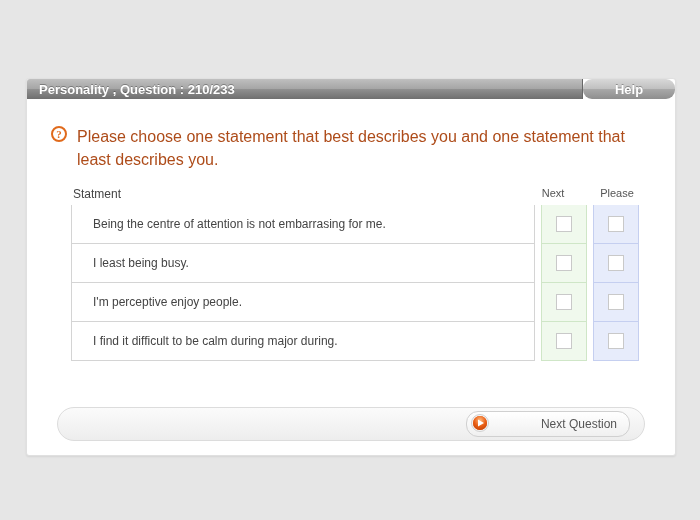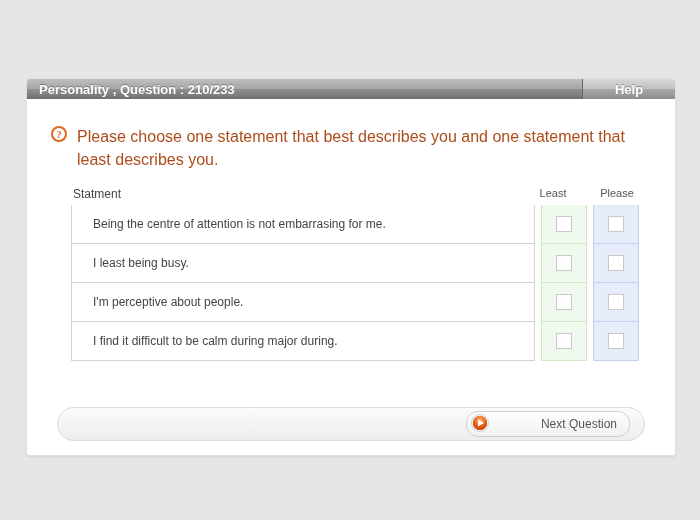--- a/index.html
+++ b/index.html
@@ -1,19 +1,19 @@
 <!DOCTYPE html>
 <html><head>
 <meta charset="utf-8">
 <style>
   html,body{margin:0;padding:0;width:700px;height:520px;background:#e6e6e6;font-family:Verdana,Geneva,sans-serif;font-size:12px;color:#555;}
   .panel{position:absolute;left:26px;top:78px;width:648px;height:376px;background:#fff;border:1px solid #e0e0e0;border-radius:3px;box-shadow:0 1px 2px rgba(0,0,0,0.08);}
   .header{position:absolute;left:0;top:0;right:0;height:20px;border-radius:3px 3px 0 0;overflow:hidden;display:flex;}
   .header-title{flex:1;background:linear-gradient(to bottom,#bfbfbf 0%,#a6a6a6 48%,#8f8f8f 52%,#6f6f6f 100%);border-right:1px solid #666;padding:0 12px;display:flex;align-items:center;color:#fff;font-weight:bold;font-size:13px;text-shadow:0 -1px 0 rgba(0,0,0,0.3);}
-  .header-help{width:92px;background:linear-gradient(to bottom,#d8d8d8 0%,#c0c0c0 48%,#a8a8a8 52%,#8e8e8e 100%);display:flex;align-items:center;justify-content:center;color:#fff;font-weight:bold;font-size:13px;text-shadow:0 -1px 0 rgba(0,0,0,0.3);cursor:pointer;}
+  .header-help{width:92px;background:linear-gradient(to bottom,#d8d8d8 0%,#c0c0c0 48%,#a8a8a8 52%,#8e8e8e 100%);display:flex;align-items:center;justify-content:center;color:#fff;font-weight:bold;font-size:13px;text-shadow:0 -1px 0 rgba(0,0,0,0.3);cursor:pointer;border-radius:9px;}
   .instr{position:absolute;left:24px;top:46px;right:24px;display:flex;align-items:flex-start;}
   .instr-icon{flex:0 0 20px;margin-top:1px;}
   .instr-text{flex:1;color:#ae4c1a;font-size:16px;line-height:1.45;padding-left:6px;}
   .table{position:absolute;left:44px;top:108px;right:36px;}
   .thead{display:flex;font-size:11px;color:#555;margin-bottom:4px;gap:14px;}
   .thead .c-stmt{flex:1;}
   .thead .c-col{width:44px;text-align:center;margin-left:6px;}
   .row{display:flex;align-items:stretch;}
   .c-stmt{flex:1;border:1px solid #d4d4d4;border-top:none;padding:12px 21px;font-size:12px;color:#444;}
   .row:first-of-type .c-stmt{border-top:1px solid #d4d4d4;}
@@ -42,21 +42,21 @@
         <circle cx="8" cy="8" r="7" fill="#fff" stroke="#e06a1c" stroke-width="2"></circle>
         <text x="8" y="12" text-anchor="middle" font-size="11" font-weight="bold" fill="#e06a1c" font-family="Verdana">?</text>
       </svg>
     </span>
     <div class="instr-text">Please choose one statement that best describes you and one statement that least describes you.</div>
   </div>
 
   <div class="table">
     <div class="thead">
       <div class="c-stmt" style="border:none;padding:0 0 0 2px;">Statment</div>
-      <div class="c-col">Least</div>
+      <div class="c-col">Next</div>
       <div class="c-col">Please</div>
     </div>
 
     <div class="row">
       <div class="c-stmt">Being the centre of attention is not embarrasing for me.</div>
       <div class="c-check col-most">
           <div class="chk"></div>
         </div>
       <div class="c-check col-least">
           <div class="chk"></div>
@@ -65,21 +65,21 @@
     <div class="row">
       <div class="c-stmt">I least being busy.</div>
       <div class="c-check col-most">
           <div class="chk"></div>
         </div>
       <div class="c-check col-least">
           <div class="chk"></div>
         </div>
     </div>
     <div class="row">
-      <div class="c-stmt">I'm perceptive about people.</div>
+      <div class="c-stmt">I'm perceptive enjoy people.</div>
       <div class="c-check col-most">
           <div class="chk"></div>
         </div>
       <div class="c-check col-least">
           <div class="chk"></div>
         </div>
     </div>
     <div class="row">
       <div class="c-stmt">I find it difficult to be calm during major during.</div>
       <div class="c-check col-most">

